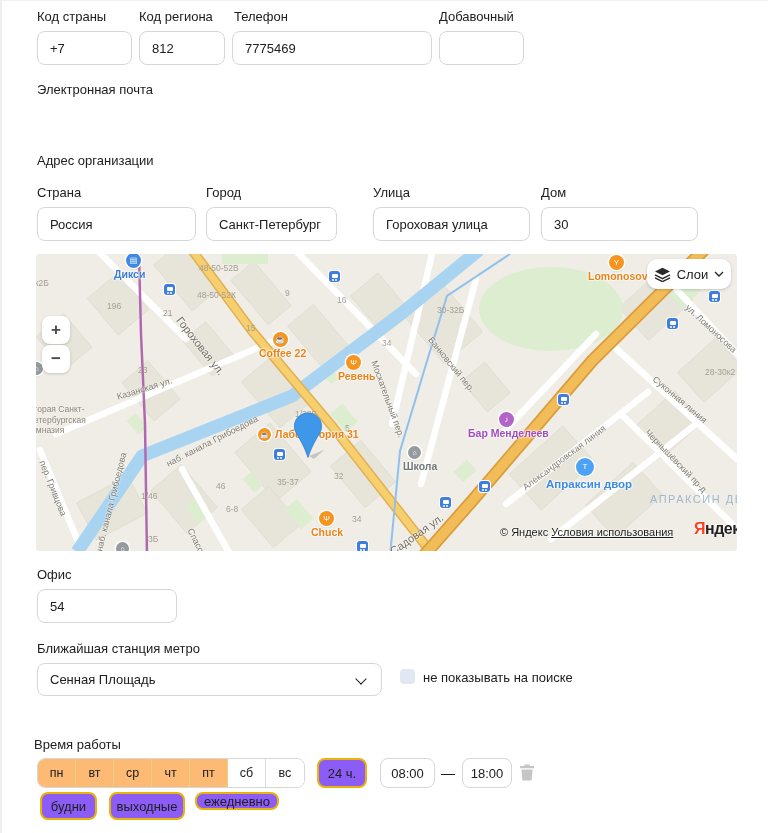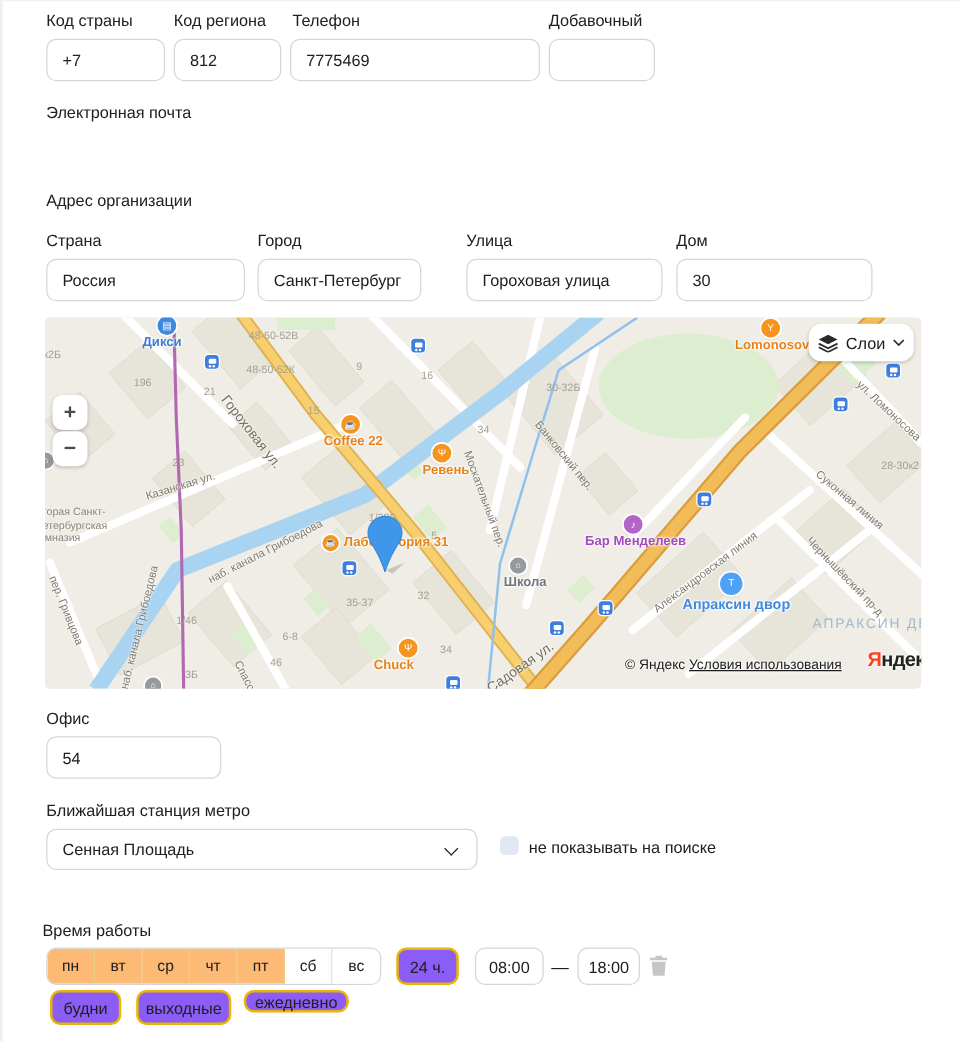--- a/index.html
+++ b/index.html
@@ -175,21 +175,21 @@
     <span class="mnum" style="left:301px;top:41px;">16</span>
     <span class="mnum" style="left:210px;top:69px;">15</span>
     <span class="mnum" style="left:127px;top:54px;">21</span>
     <span class="mnum" style="left:71px;top:47px;">196</span>
     <span class="mnum" style="left:102px;top:111px;">23</span>
     <span class="mnum" style="left:346px;top:84px;">34</span>
     <span class="mnum" style="left:10px;top:98px;">60Г</span>
     <span class="mnum" style="left:401px;top:51px;">30-32Б</span>
     <span class="mnum" style="left:259px;top:155px;">1/38Б</span>
     <span class="mnum" style="left:309px;top:169px;">5</span>
-    <span class="mnum" style="left:180px;top:227px;margin-top:44px;">46</span>
+    <span class="mnum" style="left:180px;top:227px;">46</span>
     <span class="mnum" style="left:105px;top:237px;">1/46</span>
     <span class="mnum" style="left:190px;top:250px;">6-8</span>
     <span class="mnum" style="left:241px;top:223px;">35-37</span>
     <span class="mnum" style="left:298px;top:217px;">32</span>
     <span class="mnum" style="left:316px;top:260px;">34</span>
     <span class="mnum" style="left:669px;top:113px;">28-30к2</span>
     <span class="mnum" style="left:112px;top:280px;">3Б</span>
     <span class="mnum" style="left:-6px;top:24px;">8к2Б</span>
 
     <div class="gymnasium">Вторая Санкт-Петербургская гимназия</div>
@@ -206,21 +206,21 @@
     <span class="plabel o-tx" style="left:552px;top:16px;">Lomonosov</span>
     <div class="mpoi sm o-bg g-cup" style="left:222px;top:174px;"></div>
     <span class="plabel o-tx" style="left:239px;top:174px;">Лаборатория 31</span>
     <div class="mpoi p-bg g-note" style="left:463px;top:158px;"></div>
     <span class="plabel p-tx" style="left:432px;top:173px;">Бар Менделеев</span>
     <div class="mpoi sm g-bg g-house" style="left:372px;top:192px;"></div>
     <span class="plabel g-tx" style="left:367px;top:206px;">Школа</span>
     <div class="mpoi lb-bg g-shirt" style="left:540px;top:204px;width:18px;height:18px;"></div>
     <span class="plabel lb-tx" style="left:510px;top:224px;">Апраксин двор</span>
     <div class="mpoi o-bg g-fork" style="left:283px;top:257px;"></div>
-    <span class="plabel o-tx" style="left:263px;top:272px;">Chuck</span>
+    <span class="plabel o-tx" style="left:275px;top:272px;">Chuck</span>
     <div class="mpoi sm g-bg g-house" style="left:80px;top:288px;"></div>
     <div class="mpoi sm g-bg g-house" style="left:-6px;top:108px;"></div>
 
     <div class="bus" style="left:128px;top:30px;"></div>
     <div class="bus" style="left:293px;top:17px;"></div>
     <div class="bus" style="left:673px;top:37px;"></div>
     <div class="bus" style="left:631px;top:64px;"></div>
     <div class="bus" style="left:522px;top:140px;"></div>
     <div class="bus" style="left:238px;top:195px;"></div>
     <div class="bus" style="left:443px;top:227px;"></div>

